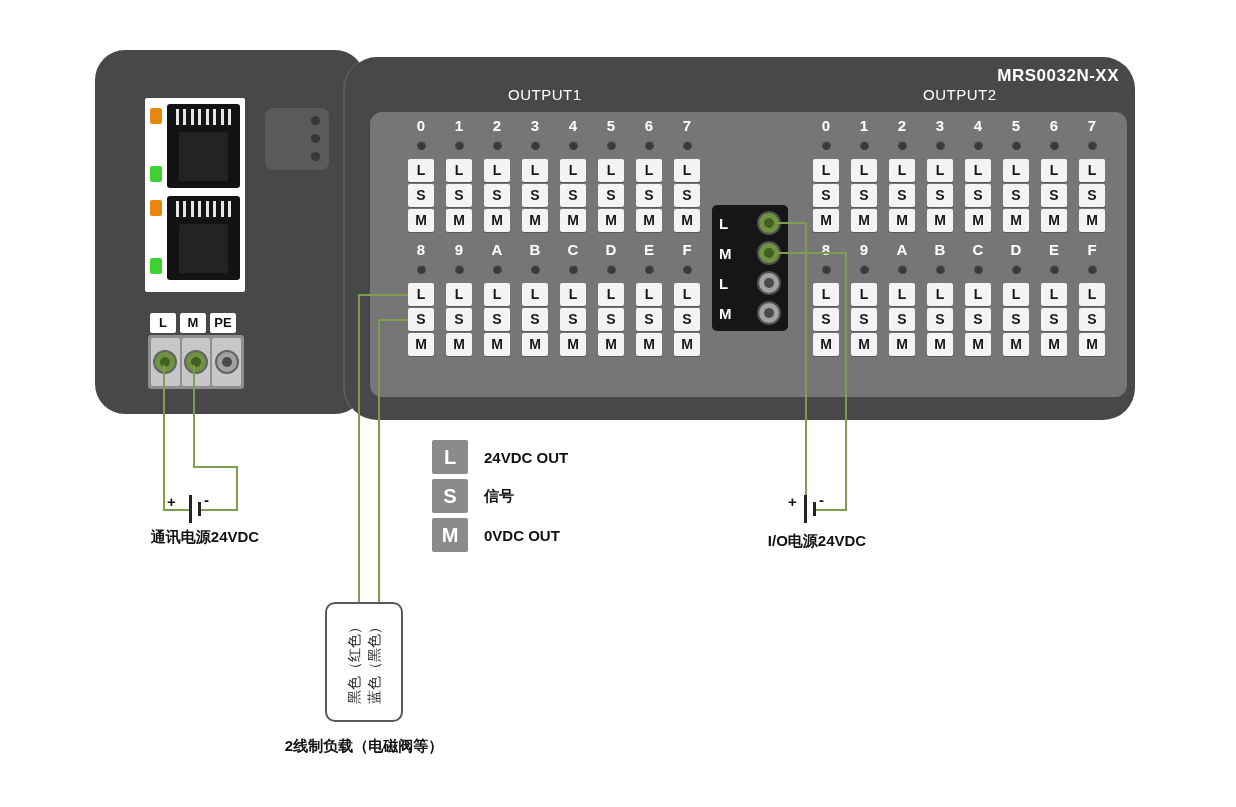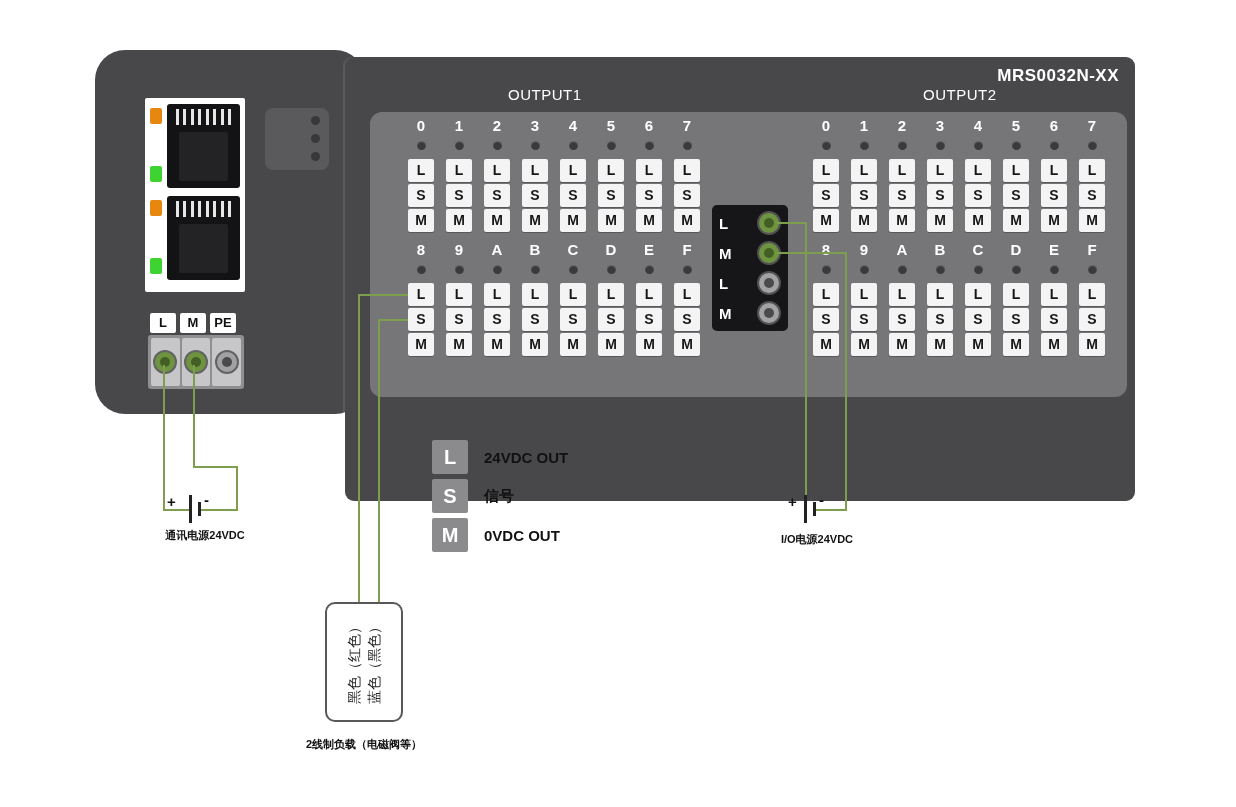--- a/index.html
+++ b/index.html
@@ -11,21 +11,21 @@
     --screw-green:#6f9440;
   }
   *{margin:0;padding:0;box-sizing:border-box;}
   body{background:#fff;}
   .canvas{position:relative;width:1236px;height:807px;background:#fff;overflow:hidden;
           font-family:"Liberation Sans",sans-serif;}
   .abs{position:absolute;}
 
   
   .left-module{left:95px;top:50px;width:270px;height:364px;background:var(--body);border-radius:30px;}
-  .main-module{left:345px;top:57px;width:790px;height:444px;background:var(--body);border-radius:9px;
+  .main-module{left:345px;top:57px;width:790px;height:363px;background:var(--body);border-radius:32px;
                box-shadow:-2px 0 0 rgba(255,255,255,.10);}
 
   
   .eth-panel{left:50px;top:48px;width:100px;height:194px;background:#fff;border-radius:2px;}
   .eth-port{left:0;width:100%;height:90px;}
   .led{width:12px;height:16px;left:5px;border-radius:2px;position:absolute;}
   .led-orange{top:6px;background:var(--led-orange);}
   .led-green{top:64px;background:var(--led-green);}
   .jack{left:22px;top:2px;width:73px;height:84px;background:#131315;border-radius:3px;position:absolute;}
   .pins{left:9px;right:9px;top:5px;height:16px;display:flex;justify-content:space-between;position:absolute;}
@@ -70,21 +70,21 @@
   .io-conn{left:342px;top:93px;width:76px;height:126px;background:#161618;border-radius:5px;
            padding:3px 0;position:absolute;}
   .io-row{height:30px;display:flex;align-items:center;justify-content:space-between;padding:0 7px;}
   .io-letter{color:#fff;font-weight:bold;font-size:15px;}
   .io-row .screw{border-color:#515154;}
 
   
   .wire{background:var(--wire);position:absolute;}
   .bat-bar{background:#222;position:absolute;}
   .sign{position:absolute;font-size:15px;font-weight:bold;color:#111;}
-  .caption{position:absolute;font-size:11px;font-weight:bold;color:#111;text-align:center;}
+  .caption{position:absolute;font-size:15px;font-weight:bold;color:#111;text-align:center;}
 
   
   .load-box{left:325px;top:602px;width:78px;height:120px;border:2px solid #58585a;border-radius:10px;
             background:#fff;display:flex;align-items:center;justify-content:center;}
   .load-text{transform:rotate(-90deg);white-space:nowrap;font-size:14px;color:#222;line-height:20px;text-align:center;}
 
   
   .legend{left:432px;top:440px;}
   .legend-row{display:flex;align-items:center;gap:16px;margin-bottom:5px;height:34px;}
   .legend-key{width:36px;height:34px;background:#8b8b8d;color:#fff;font-size:20px;font-weight:bold;

